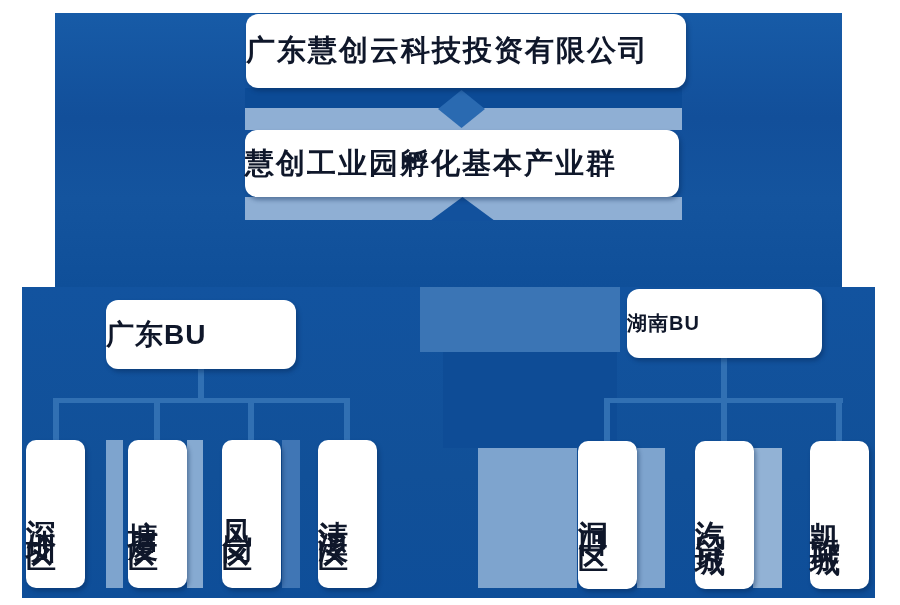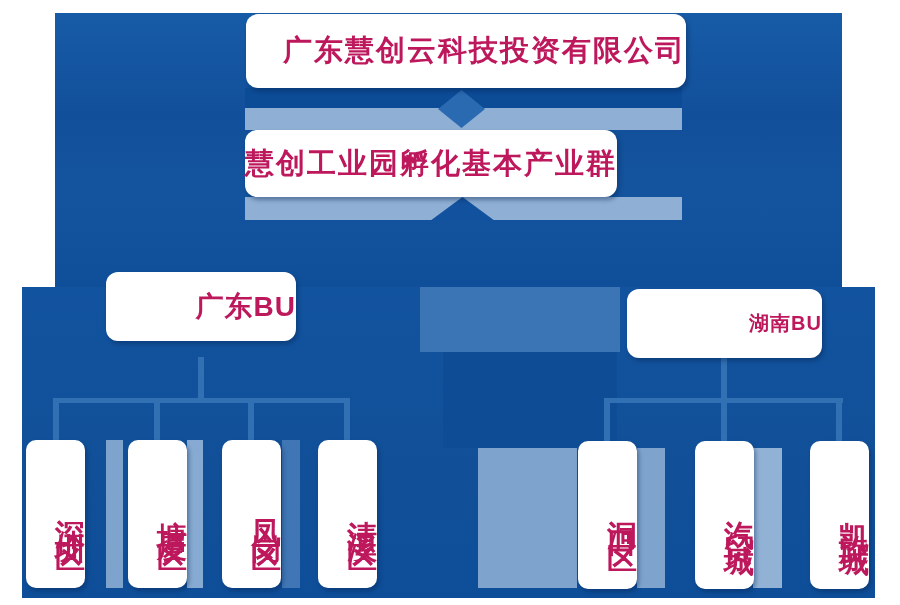--- a/index.html
+++ b/index.html
@@ -48,27 +48,27 @@
   .stem-a{left:53px;top:398px;width:6px;height:42px;}
   .stem-b{left:154px;top:398px;width:6px;height:42px;}
   .stem-c{left:248px;top:398px;width:6px;height:42px;}
   .stem-d{left:344px;top:398px;width:6px;height:42px;}
   .stem-e{left:604px;top:398px;width:6px;height:43px;}
   .stem-f{left:721px;top:398px;width:6px;height:43px;}
   .stem-g{left:836px;top:398px;width:6px;height:43px;}
   
   .card{
     background:#ffffff;border-radius:12px;
-    display:flex;align-items:center;justify-content:flex-end;
-    color:#be185d;font-weight:700;text-align:center;
+    display:flex;align-items:center;justify-content:flex-start;
+    color:#0f172a;font-weight:700;text-align:center;
     box-shadow:2px 3px 4px rgba(4,35,78,0.40);
   }
   .card-company{left:246px;top:14px;width:440px;height:74px;font-size:29px;letter-spacing:2px;}
-  .card-group{left:245px;top:130px;width:372px;height:67px;font-size:29px;letter-spacing:2px;}
-  .card-bu-gd{left:106px;top:272px;width:190px;height:69px;font-size:28px;letter-spacing:1px;}
+  .card-group{left:245px;top:130px;width:434px;height:67px;font-size:29px;letter-spacing:2px;}
+  .card-bu-gd{left:106px;top:300px;width:190px;height:69px;font-size:28px;letter-spacing:1px;}
   .card-bu-hn{left:627px;top:289px;width:195px;height:69px;font-size:20px;letter-spacing:1px;}
   .card-child{width:59px;height:148px;border-radius:10px;font-size:30px;}
   .card-child .vtext{
     writing-mode:vertical-rl;text-orientation:upright;letter-spacing:12px;line-height:1;
   }
   .child-1{left:26px;top:440px;}
   .child-2{left:128px;top:440px;}
   .child-3{left:222px;top:440px;}
   .child-4{left:318px;top:440px;}
   .child-5{left:578px;top:441px;}

